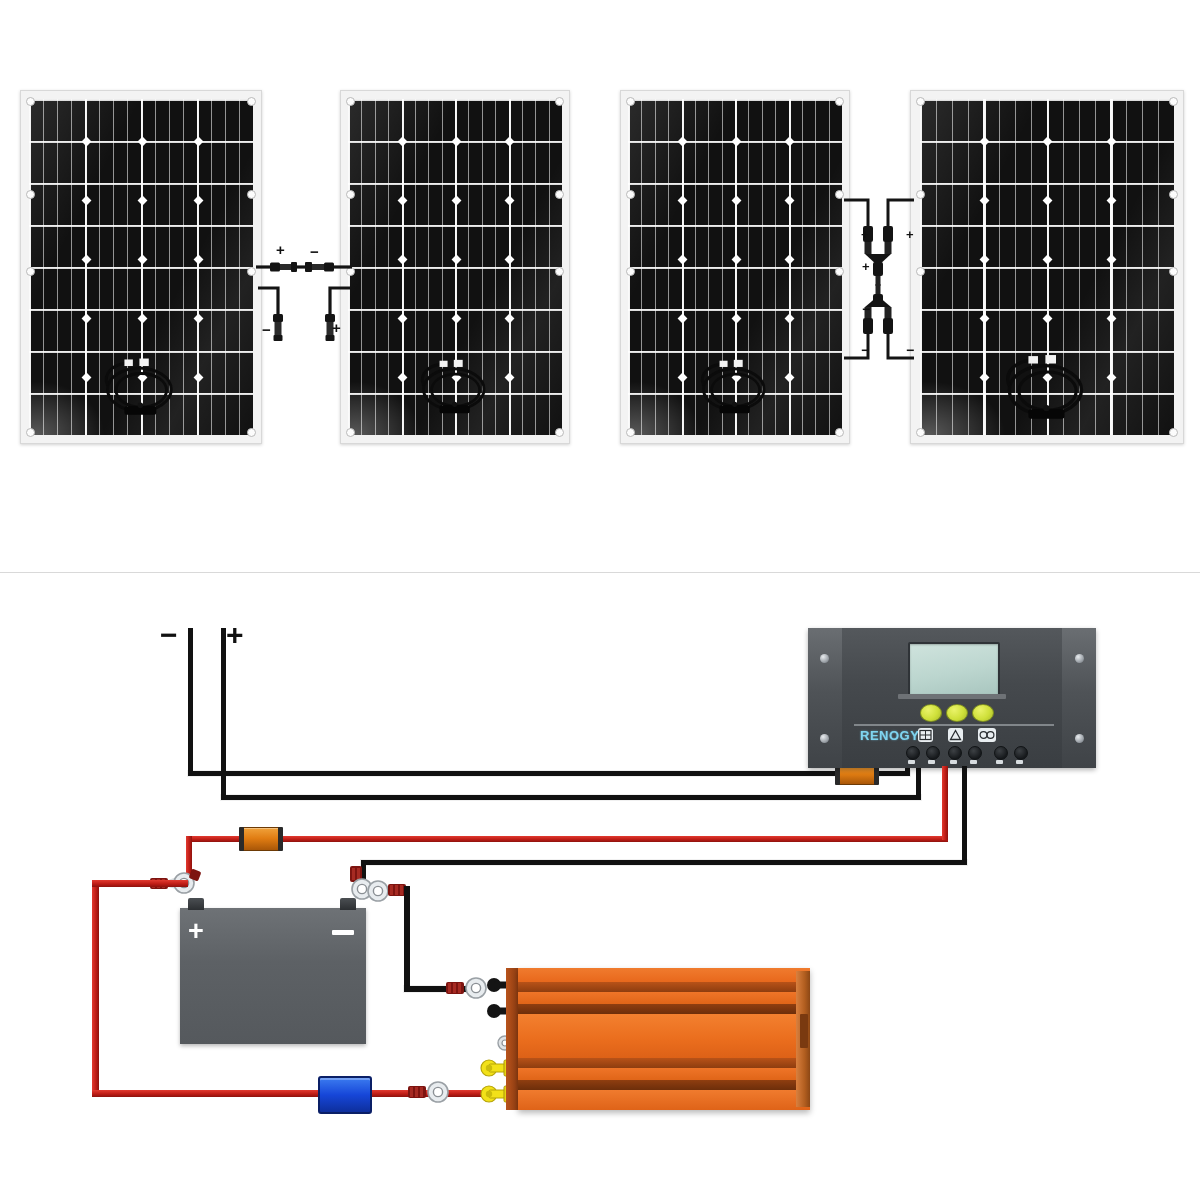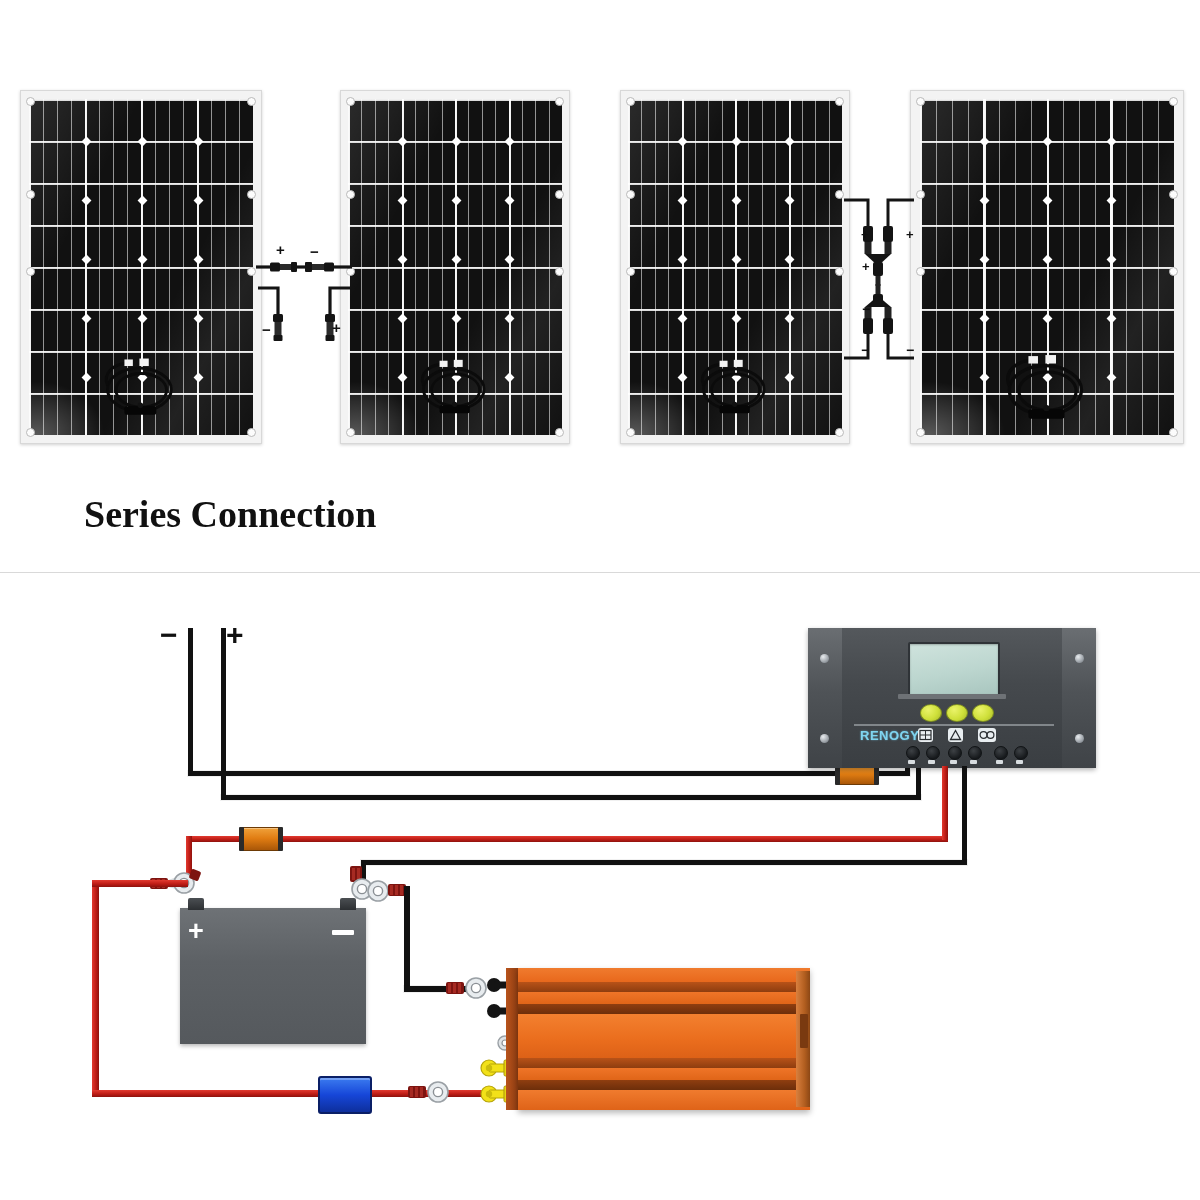--- a/index.html
+++ b/index.html
@@ -350,21 +350,20 @@
       <path d="M44 146 L44 170 L70 170" fill="none" stroke="#141414" stroke-width="3"></path>
     </svg>
   </div>
   <div class="sign" style="left:861px;top:228px;font-size:13px;">+</div>
   <div class="sign" style="left:906px;top:228px;font-size:13px;">+</div>
   <div class="sign" style="left:862px;top:260px;font-size:13px;">+</div>
   <div class="sign" style="left:862px;top:302px;font-size:14px;">−</div>
   <div class="sign" style="left:861px;top:343px;font-size:14px;">−</div>
   <div class="sign" style="left:906px;top:343px;font-size:14px;">−</div>
 
-  <div class="caption" style="left:84px;top:492px;font-size:38px;">Series Connection</div>
 
   <div class="divider" style="top:572px;"></div>
 
   <div class="sign" style="left:160px;top:620px;font-size:30px;">−</div>
   <div class="sign" style="left:226px;top:620px;font-size:30px;">+</div>
 
   <div class="wire blkv" style="left:188px;top:628px;width:5px;height:147px;"></div>
   <div class="wire blk" style="left:188px;top:771px;width:722px;height:5px;"></div>
   <div class="wire blkv" style="left:905px;top:762px;width:5px;height:14px;"></div>
 

